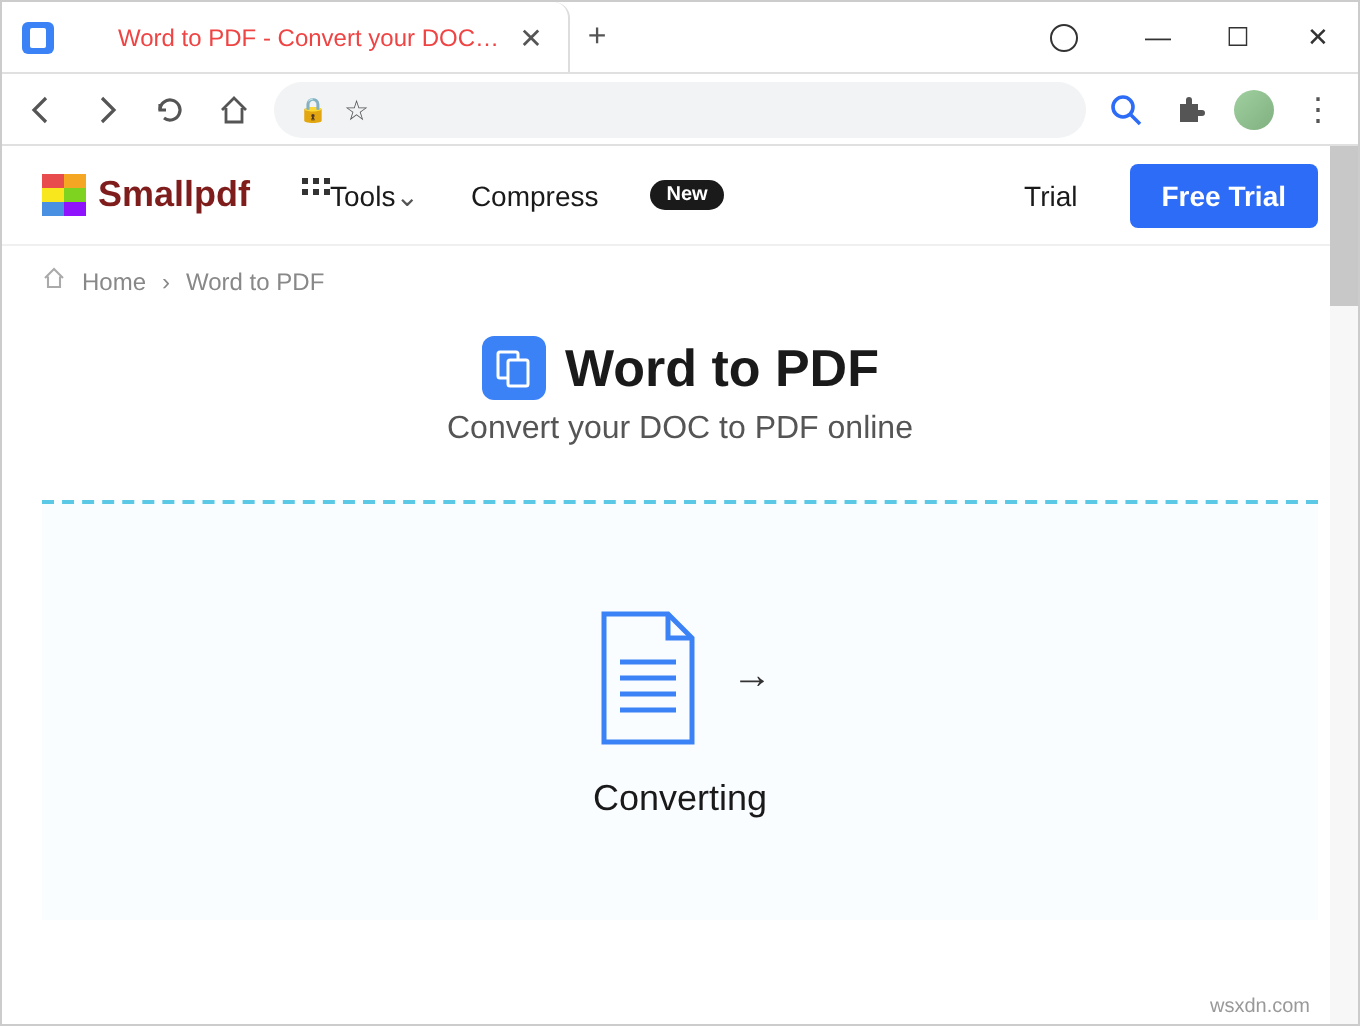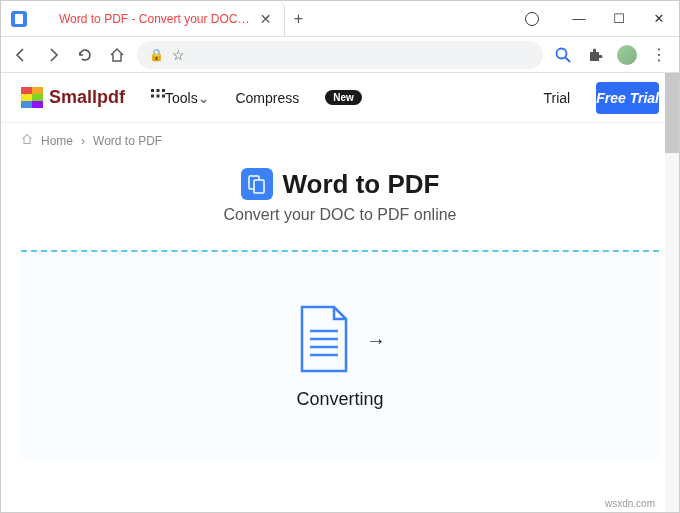--- a/index.html
+++ b/index.html
@@ -35,21 +35,21 @@
     .site-header { height: 50px; display: flex; align-items: center; padding: 0 20px; gap: 26px; border-bottom: 1px solid #f0f0f0; }
     .logo-wrap { display: flex; align-items: center; gap: 6px; }
     .logo-mark { width: 22px; height: 22px; display: flex; flex-direction: column; }
     .logo-row { flex: 1; display: flex; }
     .logo-cell { flex: 1; }
     .logo-text { font-size: 18px; font-weight: 700; color: #7f1d1d; }
     .nav-item { display: flex; align-items: center; gap: 0; font-size: 14px; color: #1a1a1a; cursor: pointer; }
     .nav-chevron { color: #555; }
     .badge-new { background: #1a1a1a; color: #fff; font-size: 10px; padding: 2px 8px; border-radius: 10px; font-weight: 600; }
     .nav-spacer { flex: 1; }
-    .btn-primary { background: #2d6cf6; color: #fff; font-size: 14px; font-weight: 600; padding: 8px 0; border-radius: 4px; cursor: pointer; font-style: italic; }
+    .btn-primary { background: #2d6cf6; color: #fff; font-size: 14px; font-weight: 600; padding: 8px 16px; border-radius: 4px; cursor: pointer; }
     
     .breadcrumb { padding: 10px 20px; display: flex; align-items: flex-end; gap: 8px; font-size: 12px; color: #888; }
     .breadcrumb a { color: #888; text-decoration: none; cursor: pointer; }
     
     .hero { text-align: center; padding: 10px 0 16px; }
     .hero-title-row { display: flex; align-items: center; justify-content: center; gap: 10px; }
     .hero-icon { width: 32px; height: 32px; background: #3b82f6; border-radius: 6px; display: flex; align-items: center; justify-content: center; }
     .hero-title { font-size: 26px; font-weight: 700; color: #1a1a1a; }
     .hero-subtitle { font-size: 16px; color: #555; margin-top: 6px; }
     

